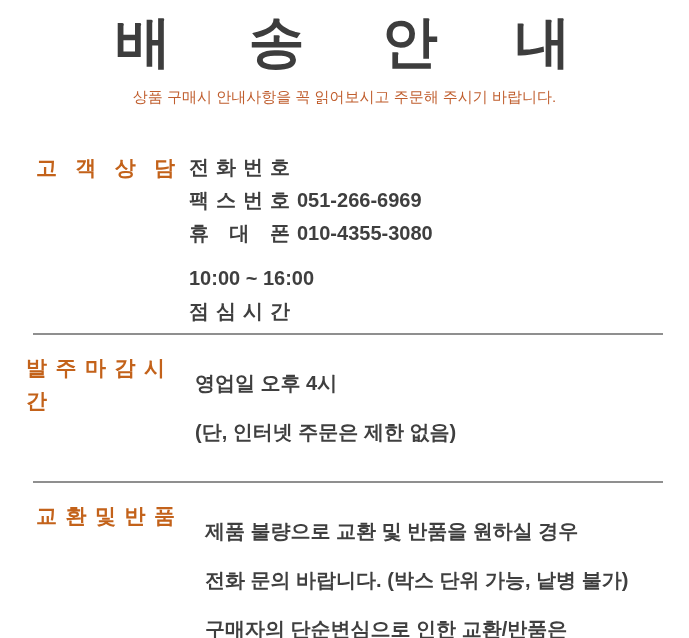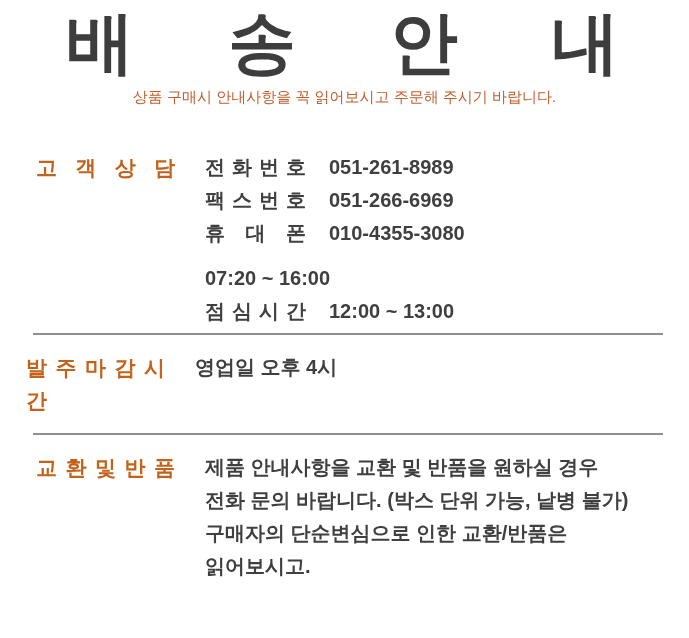--- a/index.html
+++ b/index.html
@@ -13,21 +13,21 @@
     width: 689px;
     height: 638px;
     background: #ffffff;
     overflow: hidden;
   }
   .title {
     margin: 0;
     padding-top: 14px;
     padding-left: 0.5em;
     text-align: center;
-    font-size: 68px;
+    font-size: 56px;
     line-height: 56px;
     font-weight: bold;
     letter-spacing: 0.55em;
     color: #3d3d3d;
   }
   .subtitle {
     margin: 18px 0 0 0;
     text-align: center;
     font-size: 15px;
     line-height: 17px;
@@ -38,100 +38,99 @@
     display: flex;
     align-items: flex-start;
     padding-left: 36px;
   }
   .section-1 { margin-top: 46px; }
   .section-2 { margin-top: 16px; padding-left: 26px; }
   .section-3 { margin-top: 16px; }
   .section-label {
     width: 139px;
     flex-shrink: 0;
-    margin-right: 30px;
+    margin-right: 14px;
     font-size: 21px;
     line-height: 33px;
     font-weight: bold;
     color: #c3621a;
     text-align: justify;
     text-align-last: justify;
   }
   .section-content {
     font-size: 20px;
     line-height: 33px;
     font-weight: bold;
     color: #3f3f3f;
   }
   .crow { display: flex; }
   .crow-label {
     display: inline-block;
     width: 101px;
     flex-shrink: 0;
-    margin-right: 23px;
+    margin-right: 7px;
     text-align: justify;
     text-align-last: justify;
   }
   .row-gap { height: 12px; }
-  .section-content p { margin: 0; }
+  .section-content p { margin: 16px; }
   .divider {
     height: 2px;
     background: #8f8f8f;
     margin: 5px 26px 0 33px;
   }
   .divider-2 { margin-top: 16px; }
 </style>
 </head>
 <body>
 
 <div class="page">
 
   <h1 class="title">배 송 안 내</h1>
   <p class="subtitle">상품 구매시 안내사항을 꼭 읽어보시고 주문해 주시기 바랍니다.</p>
 
   <section class="section section-1">
     <div class="section-label">고 객 상 담</div>
     <div class="section-content">
       <div class="crow">
         <span class="crow-label">전 화 번 호</span>
-        <span class="crow-value">051-261-8989</span>
       </div>
       <div class="crow">
         <span class="crow-label">팩 스 번 호</span>
         <span class="crow-value">051-266-6969</span>
       </div>
       <div class="crow">
         <span class="crow-label">휴 대 폰</span>
         <span class="crow-value">010-4355-3080</span>
       </div>
       <div class="row-gap"></div>
       <div class="crow">
-        <span class="crow-value">07:20 ~ 16:00</span>
+        <span class="crow-value">10:00 ~ 16:00</span>
       </div>
       <div class="crow">
         <span class="crow-label">점 심 시 간</span>
-        <span class="crow-value">12:00 ~ 13:00</span>
       </div>
     </div>
   </section>
 
   <div class="divider"></div>
 
   <section class="section section-2">
     <div class="section-label">발 주 마 감 시 간</div>
     <div class="section-content">
       <p>영업일 오후 4시</p>
+      <p>(단, 인터넷 주문은 제한 없음)</p>
     </div>
   </section>
 
   <div class="divider divider-2"></div>
 
   <section class="section section-3">
     <div class="section-label">교 환 및 반 품</div>
     <div class="section-content">
-      <p>제품 안내사항을 교환 및 반품을 원하실 경우</p>
+      <p>제품 불량으로 교환 및 반품을 원하실 경우</p>
       <p>전화 문의 바랍니다. (박스 단위 가능, 낱병 불가)</p>
       <p>구매자의 단순변심으로 인한 교환/반품은</p>
       <p>읽어보시고.</p>
     </div>
   </section>
 
 </div>
 
 </body></html>

